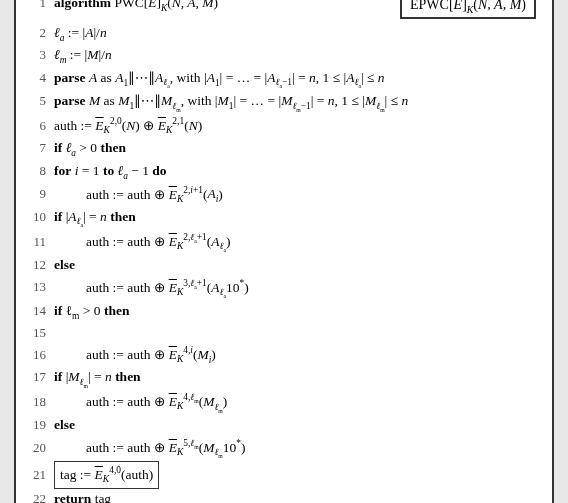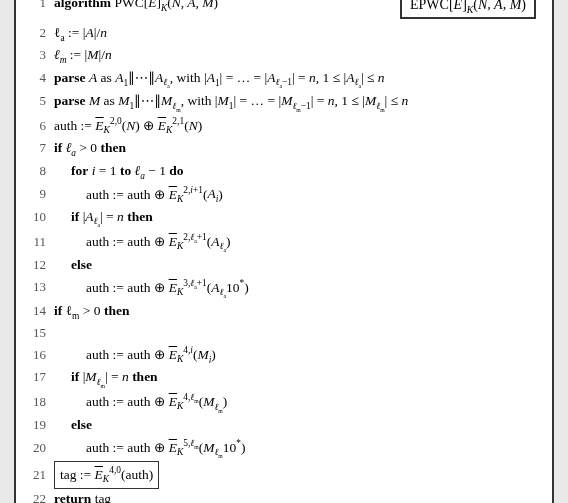--- a/index.html
+++ b/index.html
@@ -45,21 +45,21 @@
       margin-right: 8px;
       color: #555;
       font-size: 13px;
       font-family: 'Times New Roman', Times, serif;
     }
     .line-content {
       font-family: 'Times New Roman', Times, serif;
       font-size: 13.5px;
     }
     .kw { font-weight: bold; }
-    .ind1 { margin-left: 17px; }
+    .ind1 { margin-left: 0; }
     .ind2 { margin-left: 32px; }
     .boxed {
       display: inline-block;
       border: 1.5px solid #333;
       padding: 1px 5px;
     }
     sup { font-size: 0.7em; vertical-align: super; }
     sub { font-size: 0.7em; vertical-align: sub; }
   </style>
 </head>
@@ -74,21 +74,21 @@
       </span>
     </div>
     <div class="epwc-box">
       EPWC[<span style="text-decoration:overline; font-style:italic;">E</span>]<sub style="font-style:italic;">K</sub>(<span style="font-style:italic;">N, A, M</span>)
     </div>
   </div>
 
   <div class="line">
     <span class="line-num">2</span>
     <span class="line-content">
-      <span style="">ℓ<sub>a</sub></span> := |<span style="font-style:italic;">A</span>|/<span style="font-style:italic;">n</span>
+      <span style="font-style:italic;">ℓ<sub>a</sub></span> := |<span style="font-style:italic;">A</span>|/<span style="font-style:italic;">n</span>
     </span>
   </div>
 
   <div class="line">
     <span class="line-num">3</span>
     <span class="line-content">
       <span style="font-style:italic;">ℓ<sub>m</sub></span> := |<span style="font-style:italic;">M</span>|/<span style="font-style:italic;">n</span>
     </span>
   </div>
 

